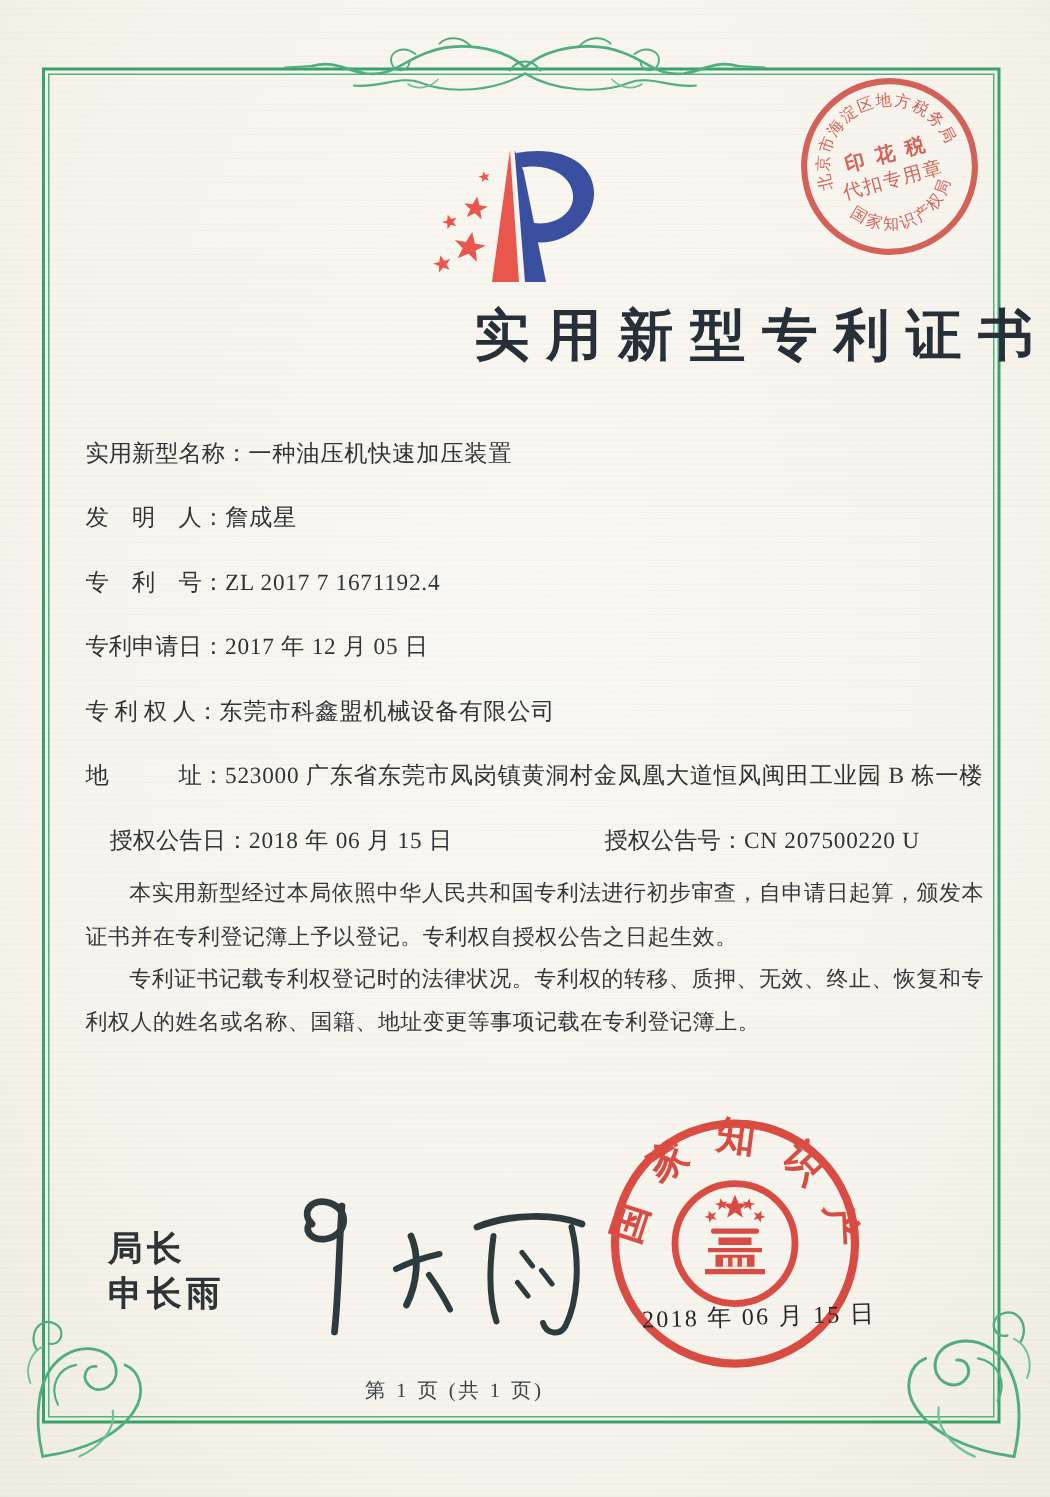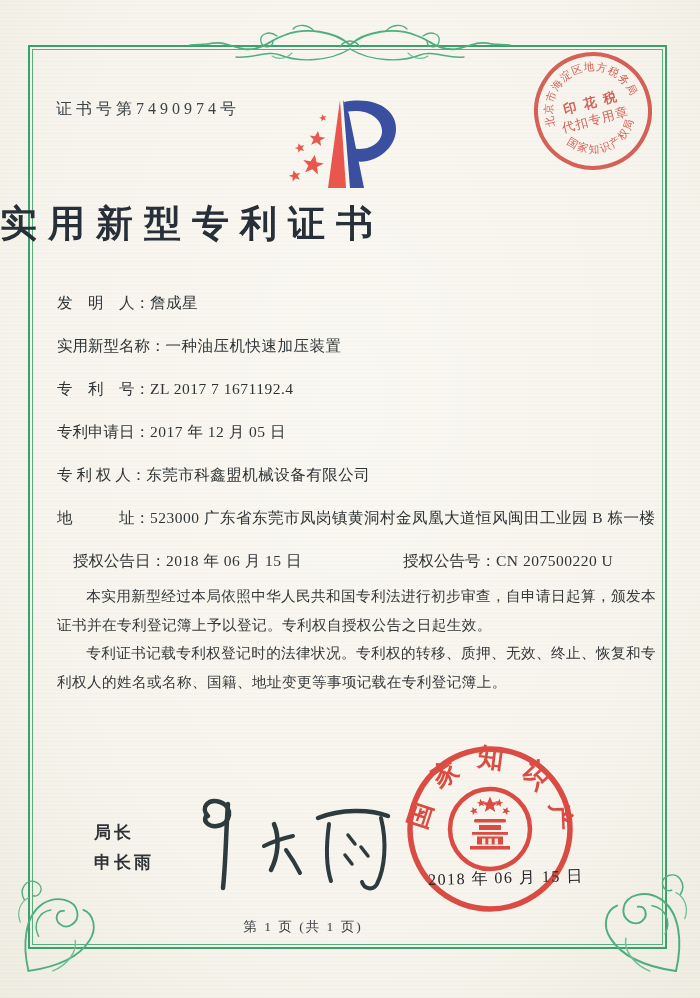--- a/index.html
+++ b/index.html
@@ -33,40 +33,40 @@
     position:absolute;left:56px;top:99px;
     font-size:16px;letter-spacing:4px;color:#3c4347;
   }
   .logo{position:absolute;left:283px;top:96px;width:118px;height:95px;}
   .tax-stamp{
     position:absolute;left:531px;top:49px;width:124px;height:124px;
     transform:rotate(-15deg);mix-blend-mode:multiply;opacity:.88;
   }
   .title{
     position:absolute;left:0;right:0;top:199px;
-    text-align:left;font-size:37px;font-weight:bold;
+    text-align:right;font-size:37px;font-weight:bold;
     letter-spacing:11px;color:#273039;
   }
   
   .fields{position:absolute;left:57px;right:42px;top:291px;font-size:15.5px;color:#2f3437;}
   .frow{display:flex;align-items:flex-start;line-height:23px;margin-bottom:20px;}
   .flabel{flex:0 0 auto;white-space:pre;color:#2f3437;}
   .fvalue{flex:1 1 auto;letter-spacing:.5px;}
   .frow.address{}
   .frow.grant{position:relative;margin-left:16px;}
   .grant-no{position:absolute;left:330px;top:0;display:flex;}
   
   .body-text{
     position:absolute;left:57px;right:44px;top:582px;
     font-size:14.6px;line-height:28.6px;text-align:justify;
     color:#34383a;letter-spacing:.4px;
   }
   .body-text p{margin:0;text-indent:2em;}
   
-  .signoff{position:absolute;left:94px;top:818px;font-size:17px;font-weight:bold;
+  .signoff{position:absolute;left:72px;top:818px;font-size:23px;font-weight:bold;
     letter-spacing:3px;color:#2e3337;line-height:30px;}
   .signature{position:absolute;left:168px;top:788px;width:230px;height:105px;}
   .seal{
     position:absolute;left:384px;top:725px;width:212px;height:212px;
     mix-blend-mode:multiply;opacity:.93;
   }
   .seal-date{
     position:absolute;left:428px;top:868px;
     font-size:16px;letter-spacing:1.5px;color:#26262a;
     transform:rotate(-1.5deg);white-space:nowrap;
@@ -113,21 +113,20 @@
     <g transform="matrix(-1,0,0,1,110,0)" fill="none" stroke="#4fae7c" stroke-width="1.8" stroke-linecap="round">
       <path d="M22,116 C16,90 18,62 36,50 C50,41 68,46 70,58 C72,69 60,76 53,70 C47,65 50,56 57,57"></path>
       <path d="M22,116 C50,112 72,102 82,86 C90,74 86,60 76,56"></path>
       <path d="M32,82 C26,70 32,58 44,56" stroke-width="1.4"></path>
       <path d="M18,46 C12,36 20,24 30,29 C38,33 34,44 26,42" stroke-width="1.4"></path>
       <path d="M46,116 C60,110 70,98 68,86" stroke-width="1.4" stroke="#6fc096"></path>
       <path d="M14,68 C10,58 14,48 22,44" stroke-width="1.2" stroke="#6fc096"></path>
     </g>
   </svg>
 
-  <div class="cert-no">证书号第7490974号</div>
 
   <svg class="logo" viewBox="0 0 118 95">
     <defs>
       <symbol id="star" viewBox="-10 -10 20 20">
         <path d="M0,-10 L2.9,-3.1 10,-3.1 4.2,1.2 6.2,8.1 0,4 -6.2,8.1 -4.2,1.2 -10,-3.1 -2.9,-3.1 Z"></path>
       </symbol>
     </defs>
     <g fill="#e8564e">
       <use href="#star" x="-10" y="-10" width="20" height="20" transform="translate(40,22) scale(0.38) rotate(-12)"></use>
       <use href="#star" x="-10" y="-10" width="20" height="20" transform="translate(34,43) scale(0.80) rotate(8)"></use>
@@ -155,26 +154,26 @@
     <text x="61" y="74" font-size="12.5" fill="#d94f48" text-anchor="middle" letter-spacing="1">代扣专用章</text>
     <text font-size="10.5" fill="#d94f48" letter-spacing="1.5">
       <textPath href="#tax-arc-bot" startOffset="4">国家知识产权局</textPath>
     </text>
   </svg>
 
   <div class="title">实用新型专利证书</div>
 
   <div class="fields">
     <div class="frow">
+      <span class="flabel">实用新型名称：</span>
+      <span class="fvalue">一种油压机快速加压装置</span>
+    </div>
+    <div class="frow">
       <span class="flabel">发　明　人：</span>
       <span class="fvalue">詹成星</span>
-    </div>
-    <div class="frow">
-      <span class="flabel">实用新型名称：</span>
-      <span class="fvalue">一种油压机快速加压装置</span>
     </div>
     <div class="frow">
       <span class="flabel">专　利　号：</span>
       <span class="fvalue">ZL 2017 7 1671192.4</span>
     </div>
     <div class="frow">
       <span class="flabel">专利申请日：</span>
       <span class="fvalue">2017 年 12 月 05 日</span>
     </div>
     <div class="frow">

